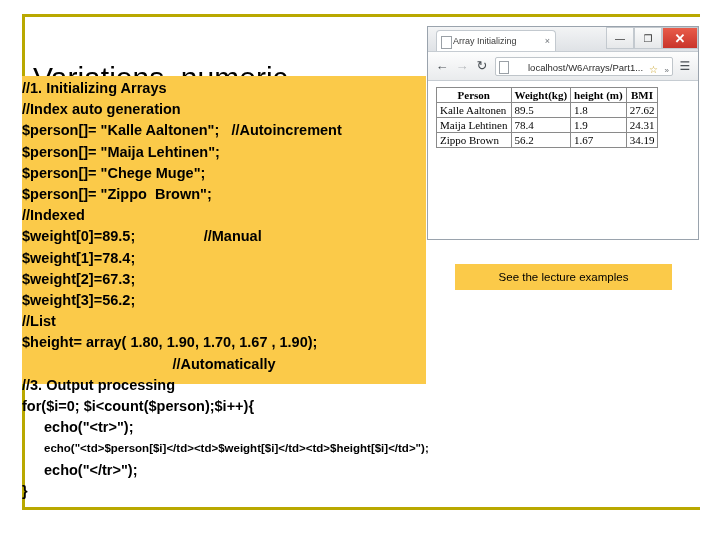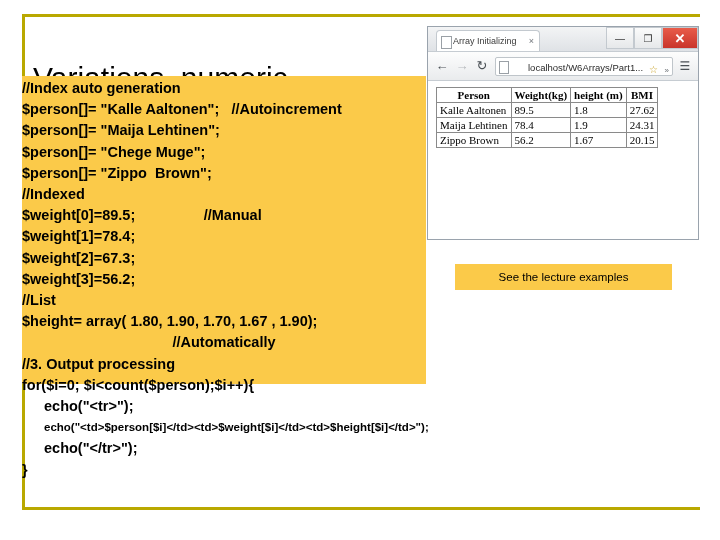--- a/index.html
+++ b/index.html
@@ -97,21 +97,21 @@
   .bw-titlebar {
     position: relative;
     height: 24px;
     background: linear-gradient(#f3f4f5, #dfe2e6);
     border-bottom: 1px solid #c6ccd2;
   }
   .bw-tab {
     position: absolute;
     left: 8px;
     top: 3px;
-    width: 104px;
+    width: 120px;
     height: 21px;
     background: #ffffff;
     border: 1px solid #c3c9cf;
     border-bottom: none;
     border-radius: 4px 4px 0 0;
     font-size: 9px;
     color: #3b3b3b;
     line-height: 21px;
     padding-left: 16px;
     box-sizing: border-box;
@@ -272,20 +272,21 @@
 
 <div class="frame-top-line"></div>
 <div class="frame-left-line"></div>
 <div class="frame-bottom-line"></div>
 
 <div class="page-title">Variations, numeric</div>
 
 <div class="code-block"></div>
 
 <div class="code-lines" id="code-lines">
+    <div class="ln">//1. Initializing Arrays</div>
     <div class="ln">//Index auto generation</div>
     <div class="ln">$person[]= "Kalle Aaltonen";   //Autoincrement</div>
     <div class="ln">$person[]= "Maija Lehtinen";</div>
     <div class="ln">$person[]= "Chege Muge";</div>
     <div class="ln">$person[]= "Zippo  Brown";</div>
     <div class="ln">//Indexed</div>
     <div class="ln">$weight[0]=89.5;                 //Manual</div>
     <div class="ln">$weight[1]=78.4;</div>
     <div class="ln">$weight[2]=67.3;</div>
     <div class="ln">$weight[3]=56.2;</div>
@@ -345,20 +346,20 @@
           <tr>
             <td>Maija Lehtinen</td>
             <td class="num">78.4</td>
             <td class="num">1.9</td>
             <td class="num">24.31</td>
           </tr>
           <tr>
             <td>Zippo Brown</td>
             <td class="num">56.2</td>
             <td class="num">1.67</td>
-            <td class="num">20.15</td>
+            <td class="num">34.19</td>
           </tr>
         </tbody>
     </table>
   </div>
 </div>
 
 <div class="note-box">See the lecture examples</div>
 
 </body></html>

